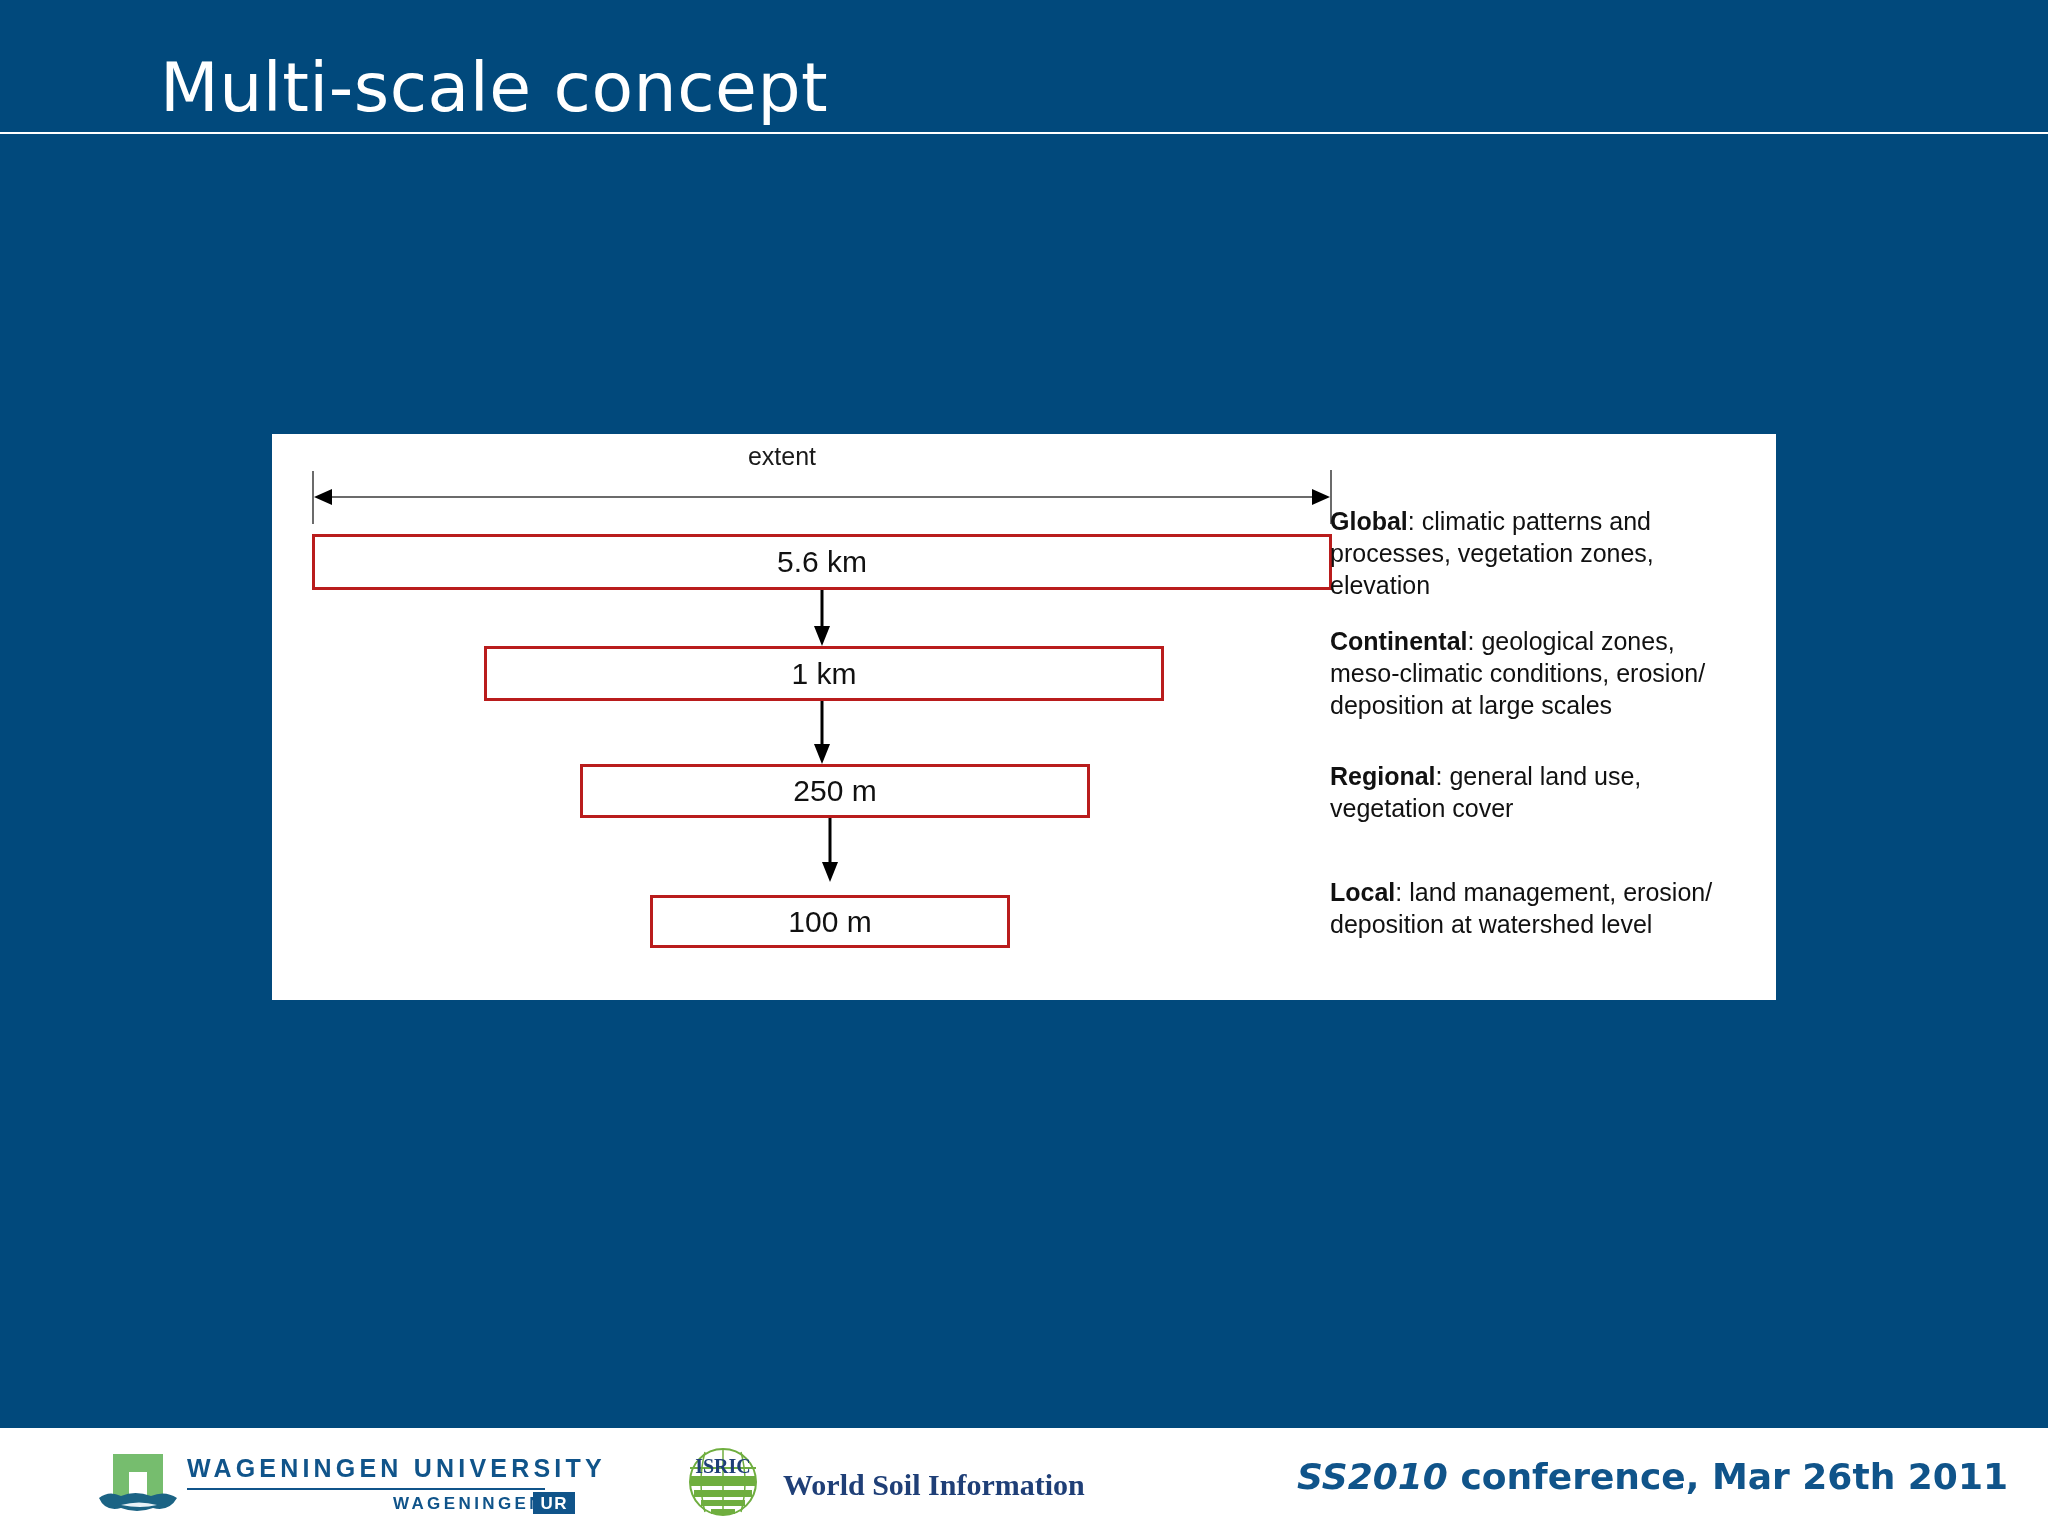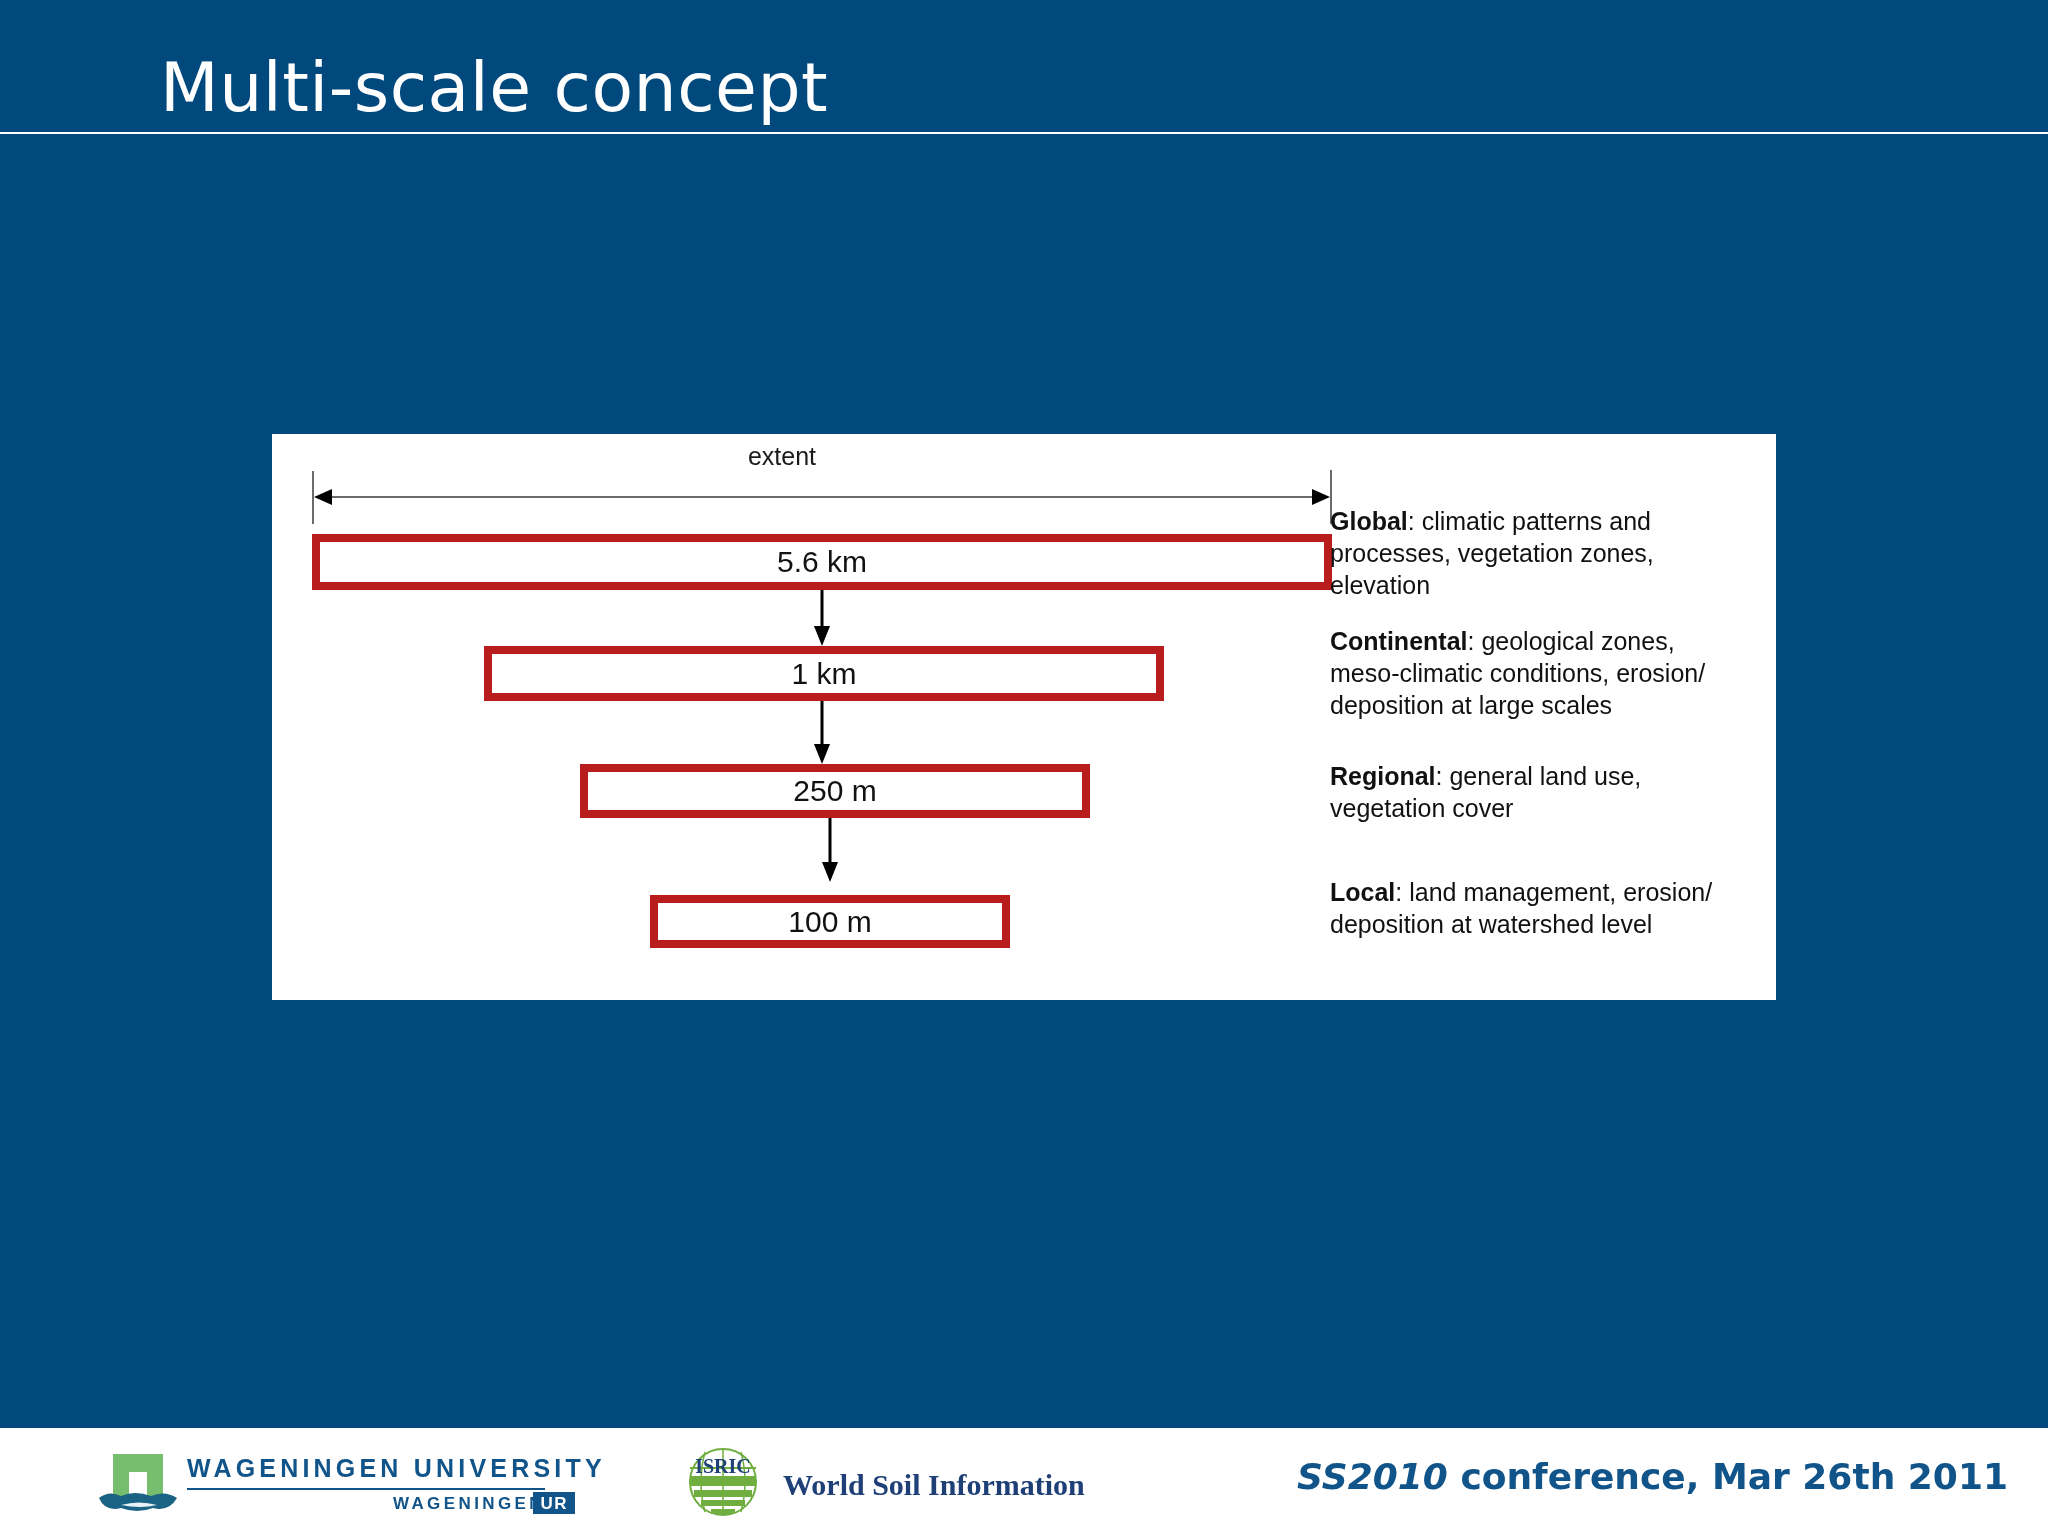--- a/index.html
+++ b/index.html
@@ -83,21 +83,21 @@
   }
   .extent-label span {
     background: #ffffff;
     padding: 0 10px;
   }
 
   
   .scale-box {
     position: absolute;
     box-sizing: border-box;
-    border: 8px solid #b91c1c;
+    border: 3px solid #b91c1c;
     background: #ffffff;
     display: flex;
     align-items: center;
     justify-content: center;
     font-size: 30px;
     color: #111111;
   }
 
   .box-0 { left: 40px;  top: 100px; width: 1020px; height: 56px; }
   .box-1 { left: 212px; top: 212px; width: 680px;  height: 55px; }

